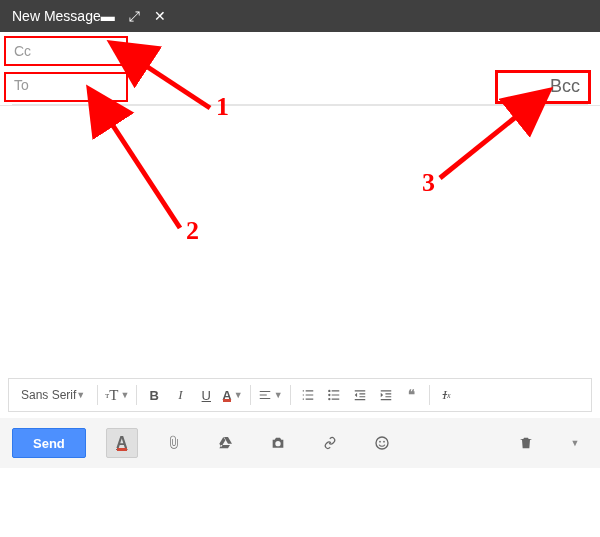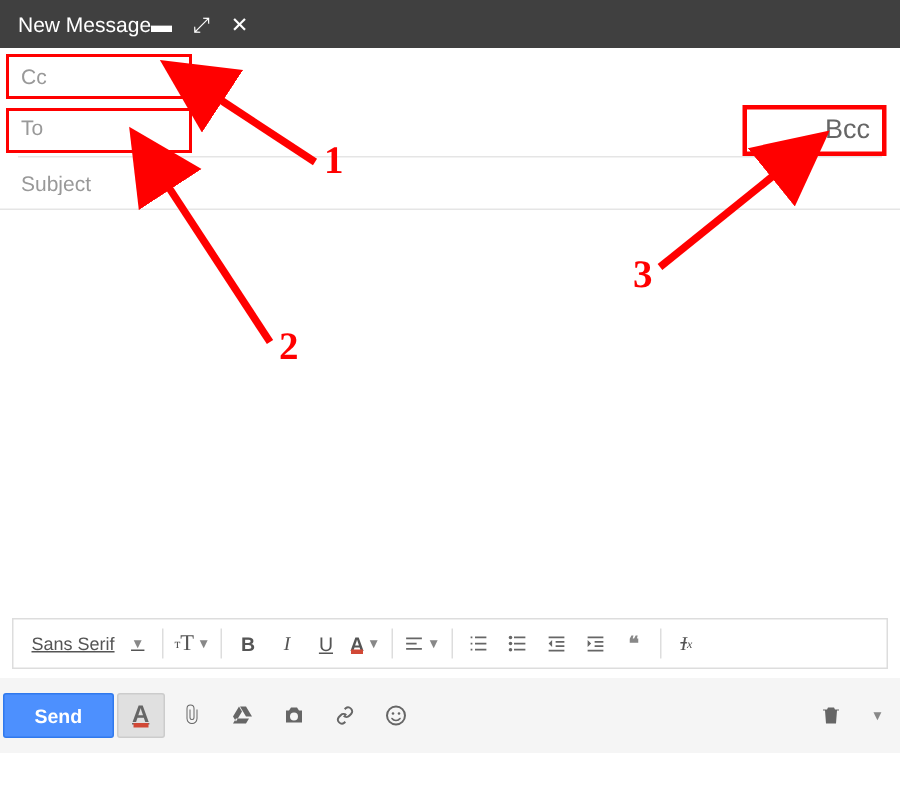--- a/index.html
+++ b/index.html
@@ -94,40 +94,40 @@
   }
   .fmt-btn {
     min-width: 26px;
     height: 26px;
     display: flex; align-items: center; justify-content: center;
     cursor: pointer;
     border-radius: 2px;
     padding: 0 3px;
   }
   .fmt-sep { width: 1px; height: 20px; background: #ddd; margin: 0 4px; }
-  .font-sel { padding: 0 8px; font-size: 12px; color: #555; display:flex; align-items:center; gap:11px; cursor:pointer;text-decoration:underline;}
+  .font-sel { padding: 0 8px; font-size: 12px; color: #555; display:flex; align-items:center; gap:0; cursor:pointer;}
   .caret-down { font-size: 9px; color: #888; }
 
   .size-icon { font-family: Georgia, serif; }
   .size-icon .sm { font-size: 9px; }
   .size-icon .lg { font-size: 15px; }
   .color-a { position: relative; font-weight:bold;}
   .color-a::after{
     content:""; position:absolute; left:1px; right:1px; bottom:1px;
     height:3px; background:#d14836;
   }
 
   
   .send-bar {
     height: 50px;
     background: #f5f5f5;
     display: flex;
     align-items: center;
-    padding: 0 2px;
-    gap: 2px;
+    padding: 0 12px;
+    gap: 20px;
     margin-top: 6px;
   }
   .send-btn {
     background: #4d90fe;
     color: #fff;
     border: 1px solid #3079ed;
     font-weight: bold;
     font-size: 13px;
     height: 30px;
     padding: 0 20px;
@@ -175,23 +175,20 @@
     <input type="text" placeholder="Cc" style="">
   </div>
   <div class="field-row">
     <input type="text" placeholder="To" style="">
   </div>
 
   <span class="bcc-link">Bcc</span>
 
   <div class="divider"></div>
 
-  <div class="field-row">
-    <input type="text" placeholder="Subject" style="">
-  </div>
 </div>
 <div style="height:1px;background:#e5e5e5"></div>
 
 <div class="body-area"></div>
 
 <div class="fmt-bar">
   <div class="font-sel">
     <span>Sans Serif</span>
     <span class="caret-down">▼</span>
   </div>

